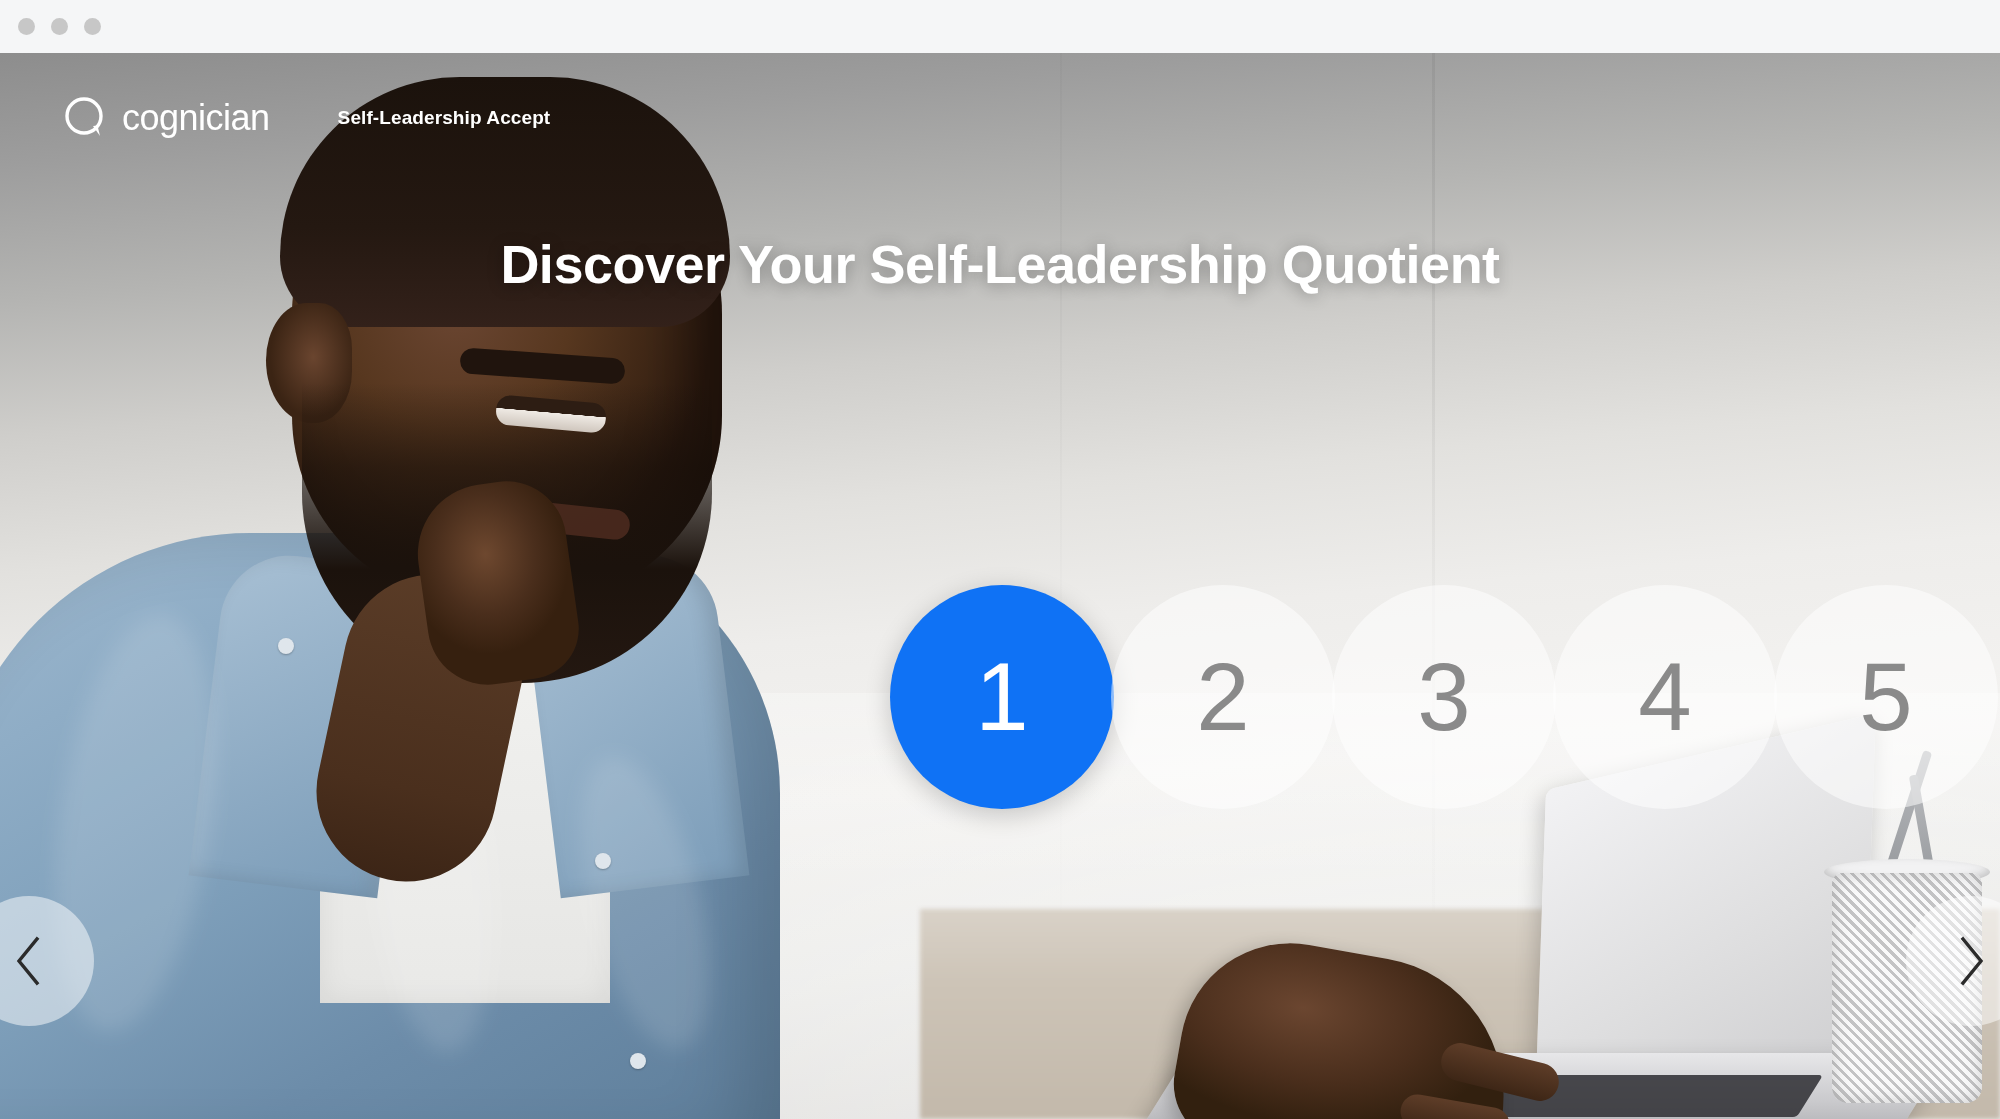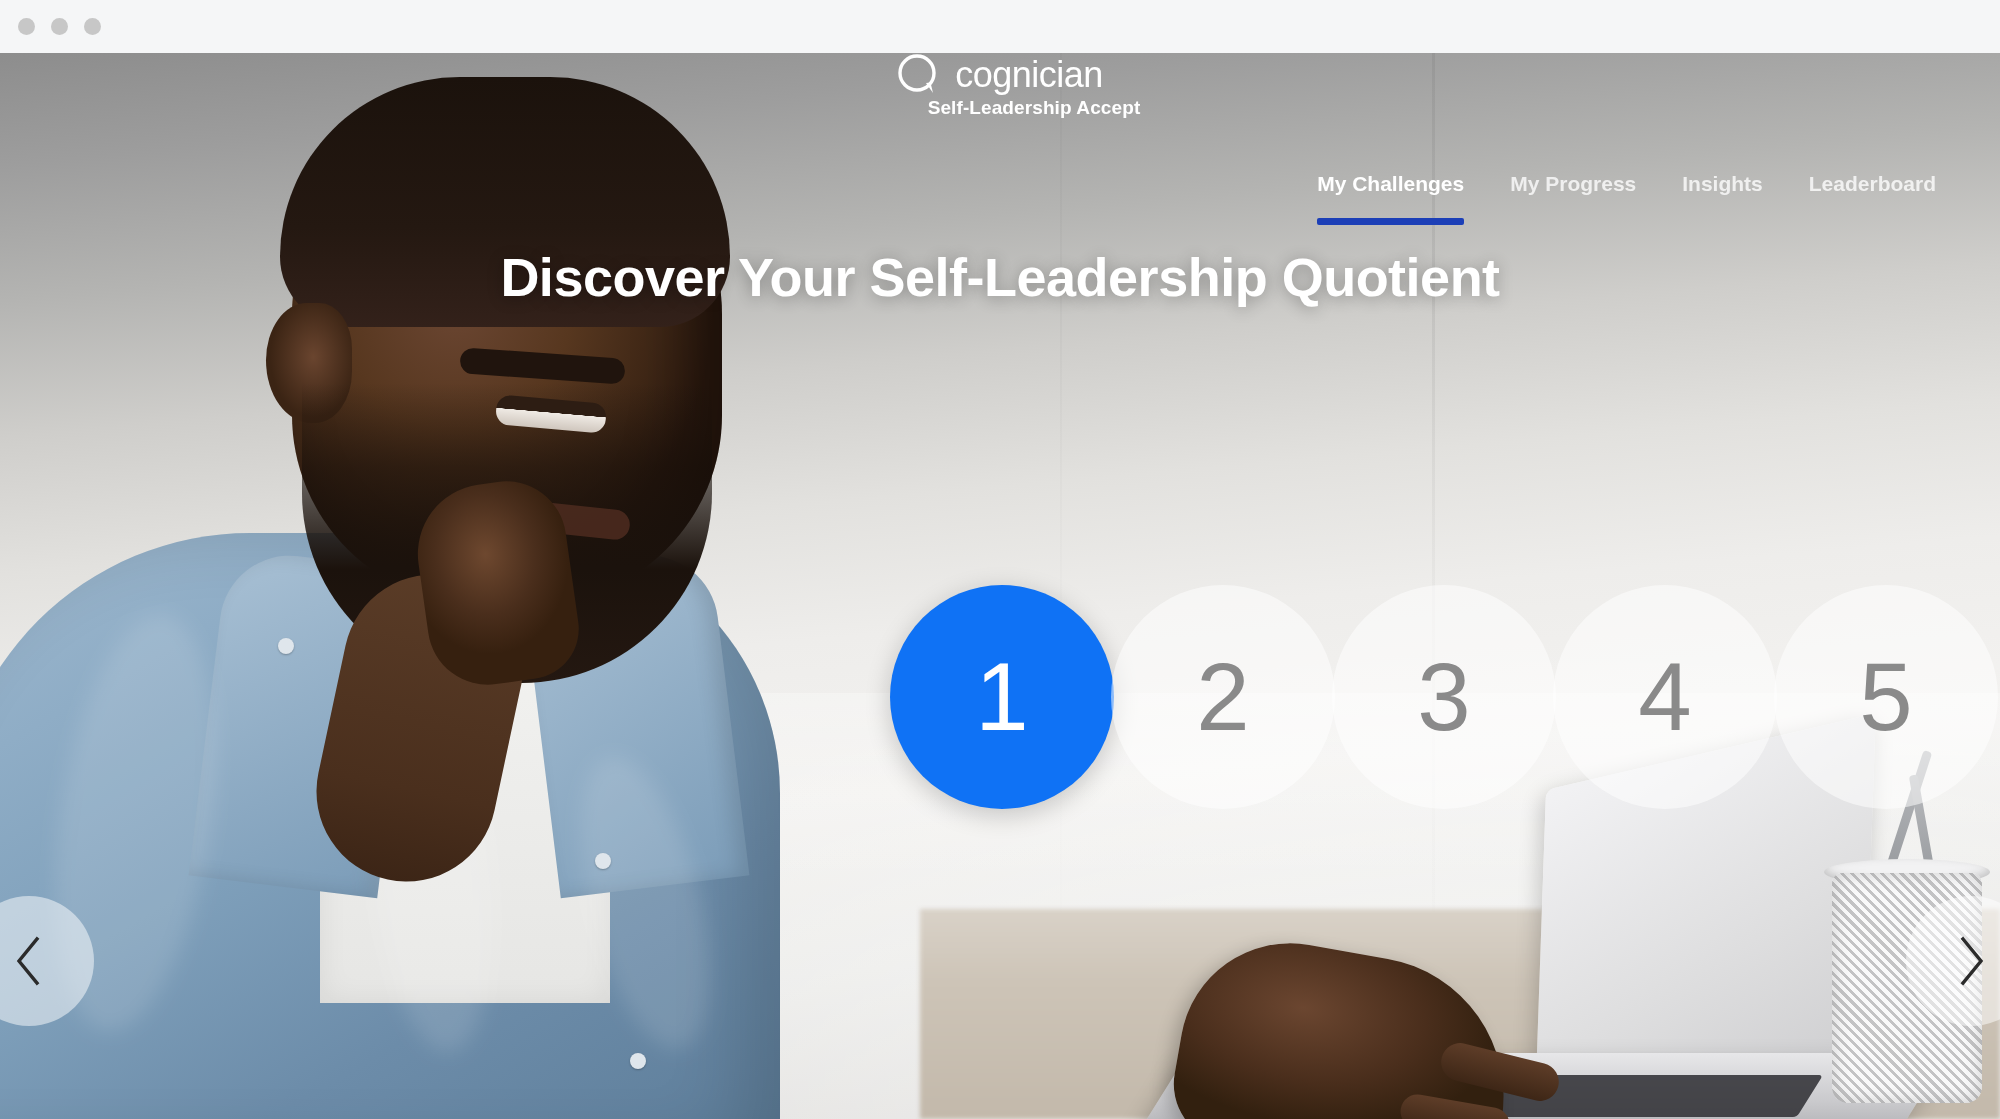--- a/index.html
+++ b/index.html
@@ -360,21 +360,20 @@
   #topbar {
     position: absolute;
     left: 0; top: 0;
     width: 2000px;
     height: 130px;
     display: flex;
     align-items: center;
     z-index: 20;
     padding: 0 64px;
     box-sizing: border-box;
-    flex-direction: column;
   }
   .brand {
     display: flex;
     align-items: center;
     gap: 14px;
     flex: 0 0 auto;
   }
   .brand-mark { width: 44px; height: 44px; display: block; }
   .brand-word {
     color: #fff;
@@ -424,21 +423,21 @@
     left: 0; right: 0;
     top: 180px;
     text-align: center;
     z-index: 15;
   }
   #headline {
     color: #ffffff;
     font-size: 54px;
     font-weight: 700;
     letter-spacing: -0.5px;
-    margin: 13px;
+    margin: 0;
     text-shadow: 0 2px 16px rgba(0,0,0,0.30);
   }
   #subhead {
     color: #ffffff;
     font-size: 25px;
     font-weight: 400;
     margin: 46px 0 0 0;
     text-shadow: 0 2px 12px rgba(0,0,0,0.28);
   }
 
@@ -586,35 +585,20 @@
           <svg class="brand-mark" viewBox="0 0 44 44" aria-hidden="true">
             <circle cx="20" cy="20" r="17" fill="none" stroke="#ffffff" stroke-width="3.4"></circle>
             <path d="M29 30 L36 40 L33.5 29.5 Z" fill="#ffffff"></path>
           </svg>
         </span>
         <span class="brand-word">cognician</span>
       </div>
 
       <div class="quest-title">Self-Leadership Accept</div>
 
-      <nav id="nav">
-        <div class="nav-item active">
-          <span>My Challenges</span>
-          <span class="nav-underline"></span>
-        </div>
-        <div class="nav-item">
-          <span>My Progress</span>
-        </div>
-        <div class="nav-item">
-          <span>Insights</span>
-        </div>
-        <div class="nav-item">
-          <span>Leaderboard</span>
-        </div>
-      </nav>
     </div>
 
     <div id="hero-copy">
       <h1 id="headline">Discover Your Self-Leadership Quotient</h1>
     </div>
 
     <div id="steps">
       <div class="step current">
         <span>1</span>
       </div>

